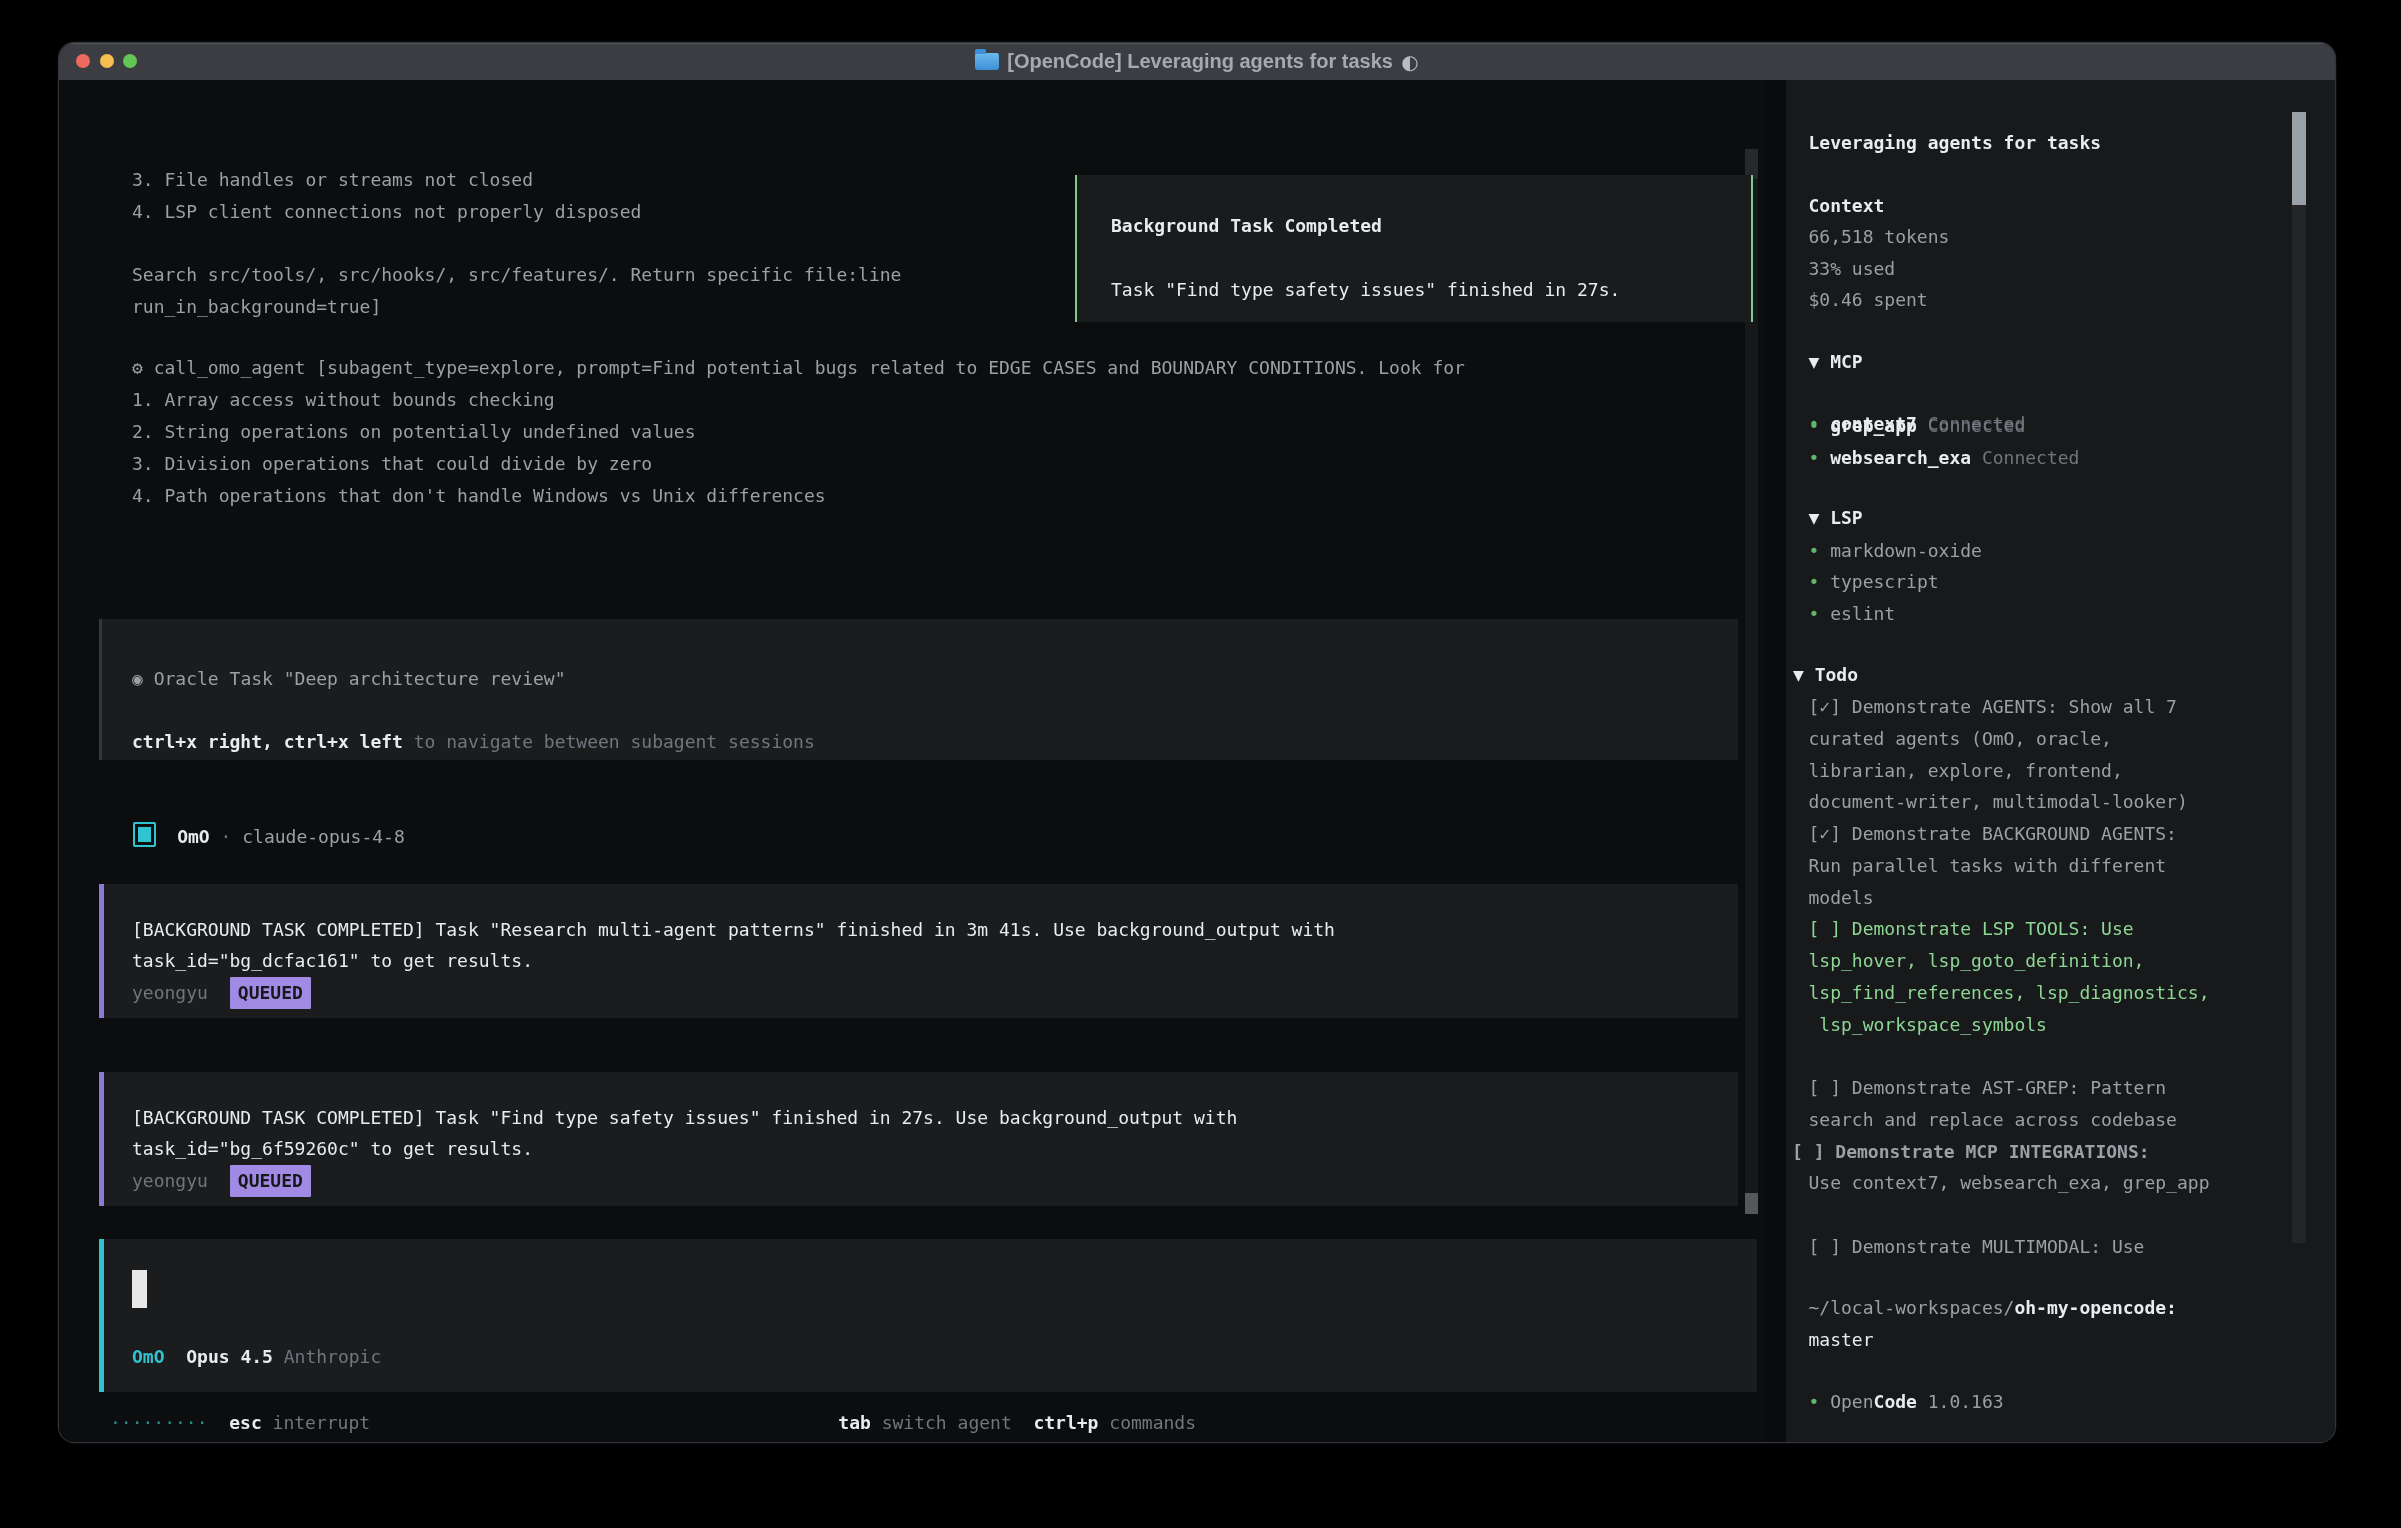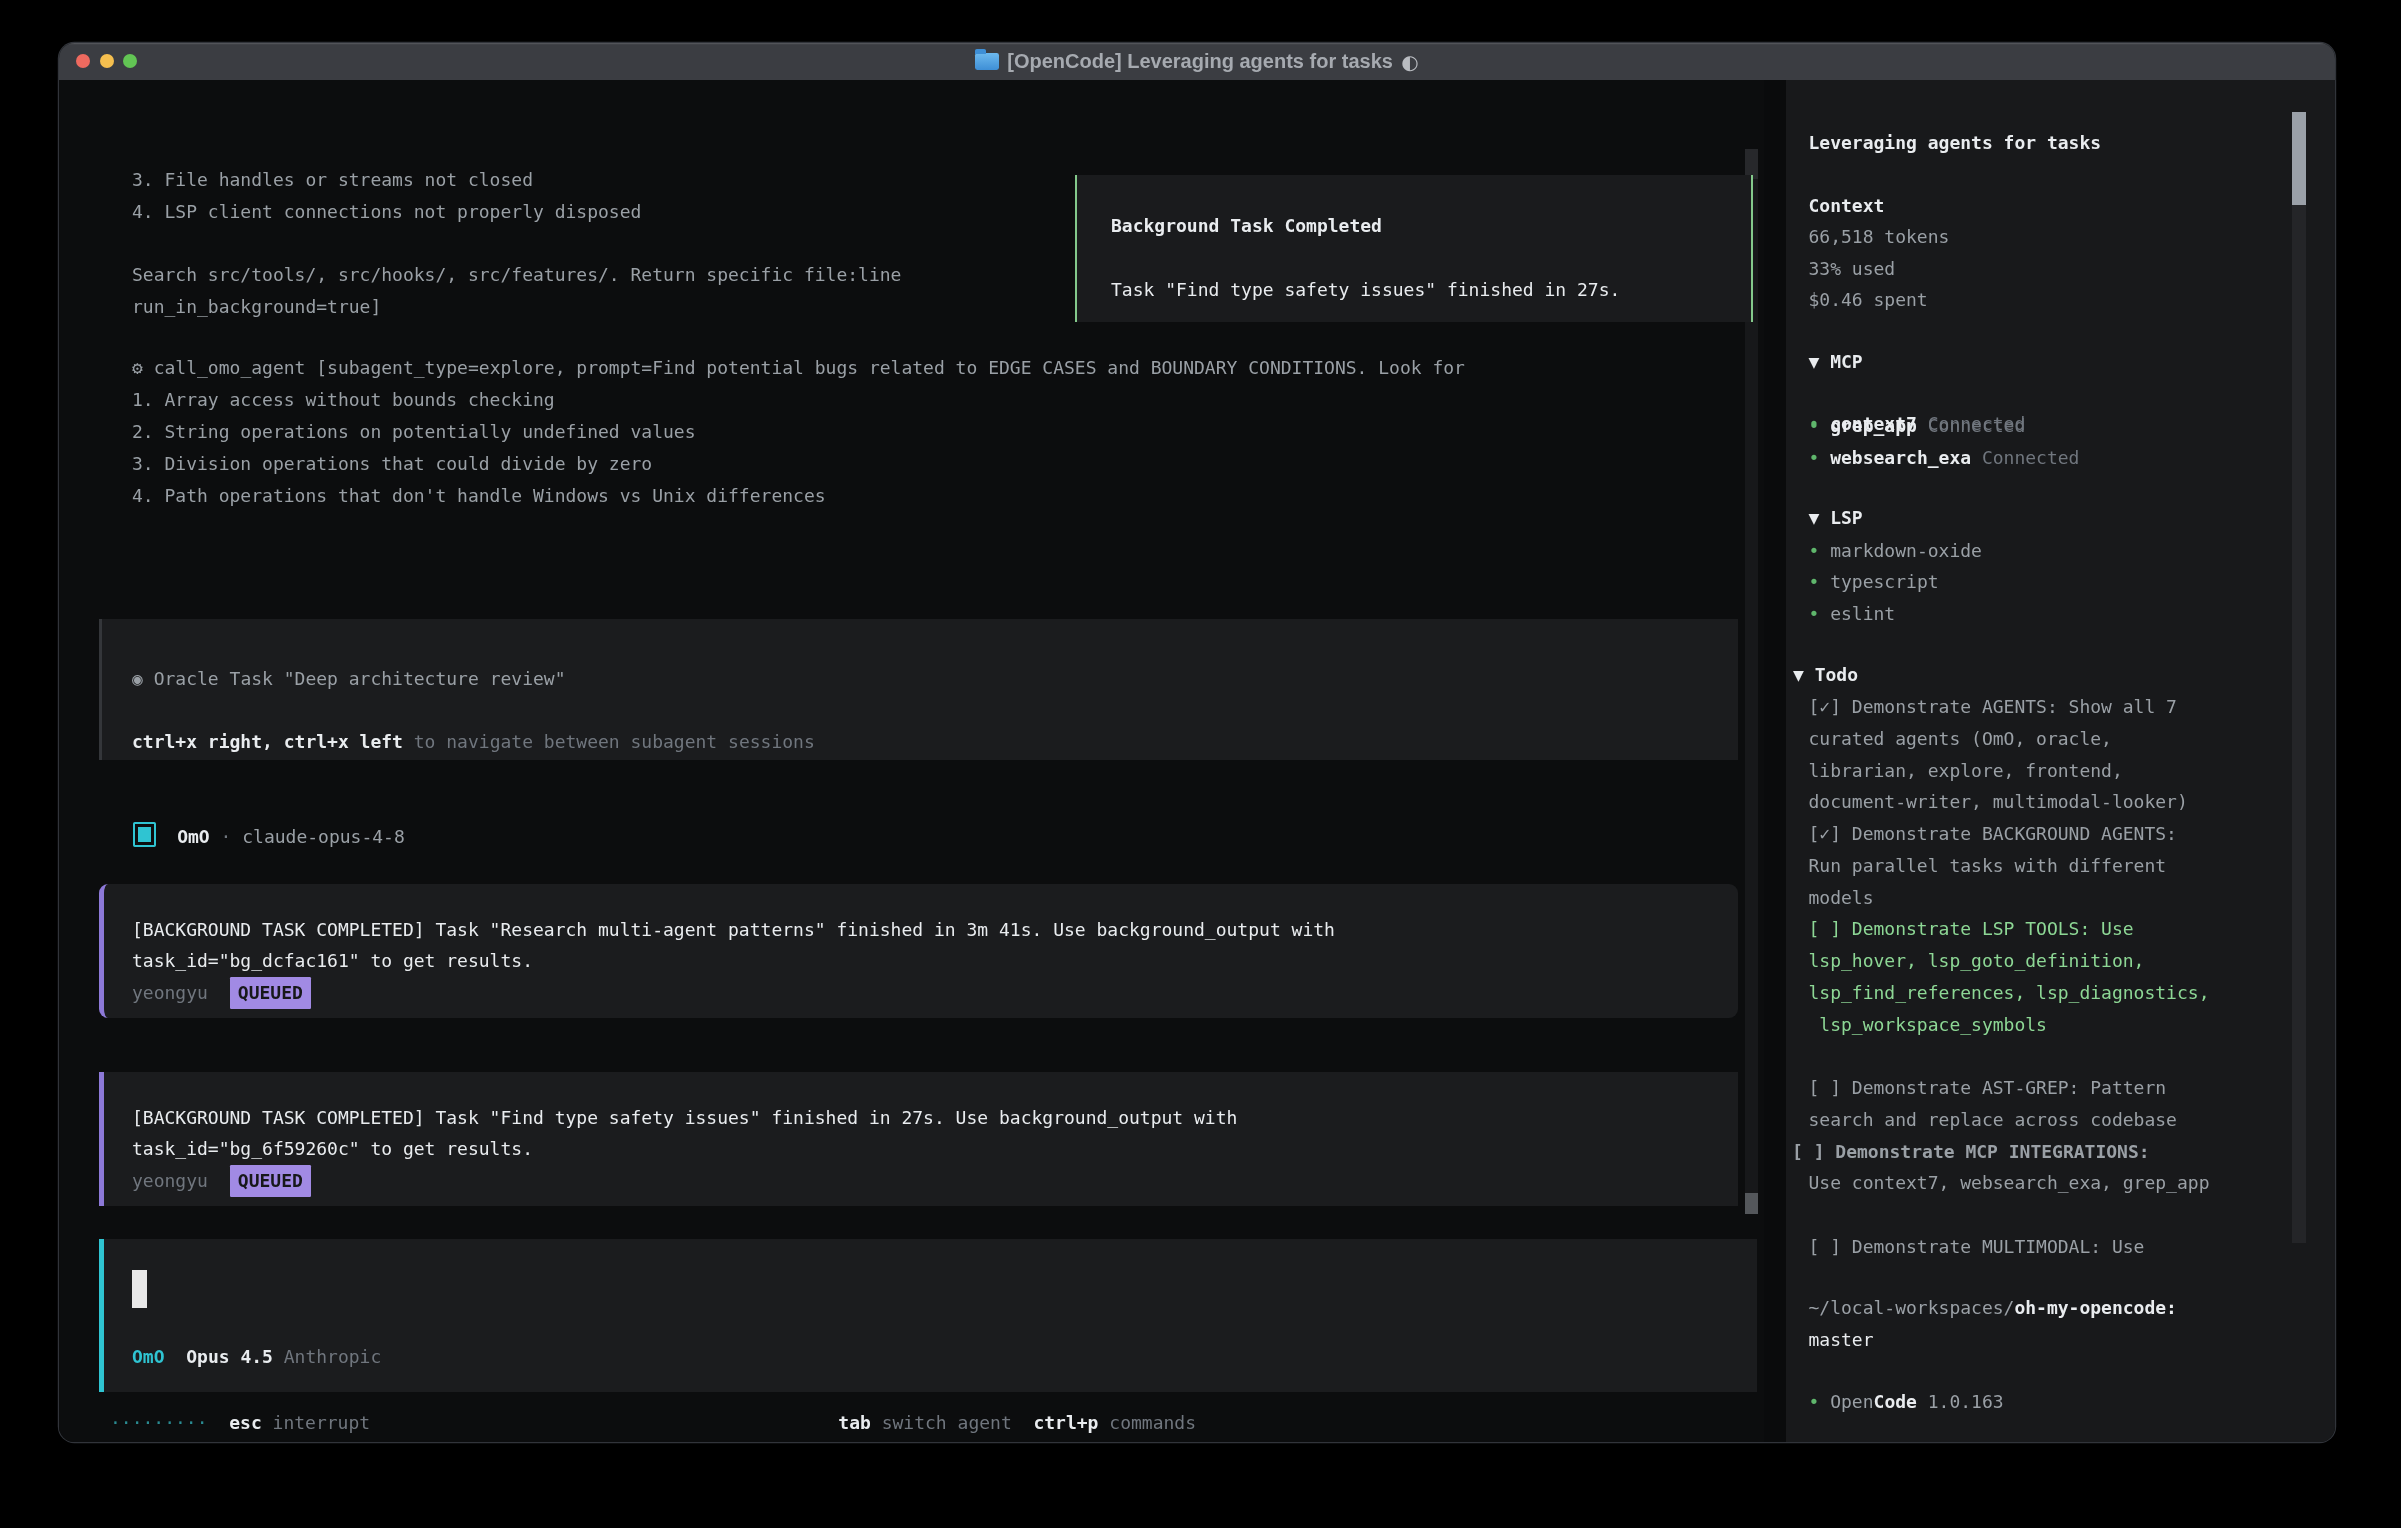--- a/index.html
+++ b/index.html
@@ -96,21 +96,21 @@
     <div class="abs mono" style="left:73px;top:368px;">3. Division operations that could divide by zero</div>
     <div class="abs mono" style="left:73px;top:400px;">4. Path operations that don't handle Windows vs Unix differences</div>
 
     <div class="abs panel oracle-edge" style="left:40px;top:539px;width:1639px;height:141px;">
       <div class="abs mono" style="left:30px;top:44px;"><span>◉</span><span> </span><span>Oracle Task "Deep architecture review"</span></div>
       <div class="abs mono" style="left:30px;top:107px;"><span class="white bold">ctrl+x right, ctrl+x left</span><span class="dim"> to navigate between subagent sessions</span></div>
     </div>
 
     <div class="abs mono" style="left:74px;top:741px;"><span class="agent-icon"></span><span>  </span><span class="white bold">OmO</span><span> </span><span class="dim">·</span><span> </span><span>claude-opus-4-8</span></div>
 
-    <div class="abs panel b-purple" style="left:40px;top:804px;width:1639px;height:134px;border-radius:9px;">
+    <div class="abs panel b-purple" style="left:40px;top:804px;width:1639px;height:134px;">
       <div class="abs mono white" style="left:28px;top:29.5px;">[BACKGROUND TASK COMPLETED] Task "Research multi-agent patterns" finished in 3m 41s. Use background_output with</div>
       <div class="abs mono white" style="left:28px;top:61px;">task_id="bg_dcfac161" to get results.</div>
       <div class="abs mono" style="left:28px;top:93px;"><span class="dim">yeongyu</span><span>  </span><span class="badge">QUEUED</span></div>
     </div>
 
     <div class="abs panel b-purple" style="left:40px;top:992px;width:1639px;height:134px;">
       <div class="abs mono white" style="left:28px;top:29.5px;">[BACKGROUND TASK COMPLETED] Task "Find type safety issues" finished in 27s. Use background_output with</div>
       <div class="abs mono white" style="left:28px;top:61px;">task_id="bg_6f59260c" to get results.</div>
       <div class="abs mono" style="left:28px;top:93px;"><span class="dim">yeongyu</span><span>  </span><span class="badge">QUEUED</span></div>
     </div>

